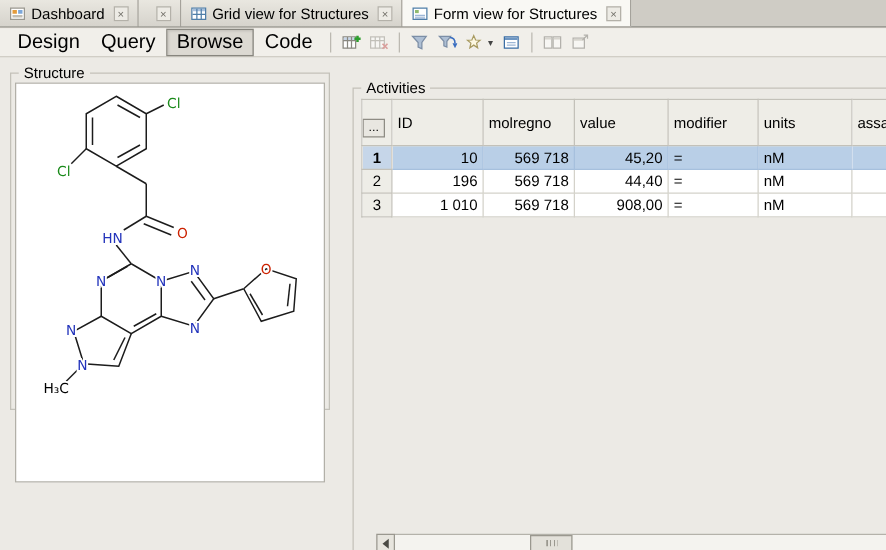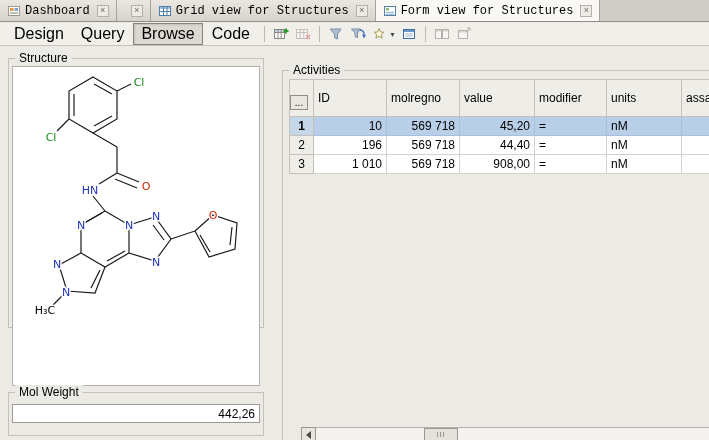--- a/index.html
+++ b/index.html
@@ -3,21 +3,21 @@
 <meta charset="utf-8">
 <style>
   * { box-sizing: border-box; margin: 0; padding: 0; }
   html,body { width:709px; height:440px; overflow:hidden; }
   body { font-family:"Liberation Sans", sans-serif; font-size:12px; color:#000; background:#eceae5; position:relative; }
 
   
   .tabbar { position:absolute; left:0; top:0; width:709px; height:22px; background:#cfccc5;
             border-bottom:1px solid #8f8d86; display:flex; }
   .tab { display:flex; align-items:center; padding:0 7px; height:21px;
-         background:linear-gradient(#e9e7e0,#d6d3cc); border-right:1px solid #a5a29b; cursor:default;font-family:Liberation Mono, monospace; }
+         background:linear-gradient(#e9e7e0,#d6d3cc); border-right:1px solid #a5a29b; cursor:default; }
   .tab.active { background:#f9f8f4; }
   .tab-label { white-space:nowrap; }
   .tab-icon { width:14px; height:14px; margin-right:4px; flex:0 0 auto; }
   .tab-close { width:12px; height:12px; margin-left:7px; border:1px solid #b4b1a9; background:#edebe5;
                color:#6e6c65; font-size:9px; line-height:10px; text-align:center; }
 
   
   .toolbar { position:absolute; left:0; top:23px; width:709px; height:23px; background:#f1efea;
              border-bottom:1px solid #c6c3bb; display:flex; align-items:center; padding:0 6px; }
   .tbtn { font-family:inherit; font-size:16px; background:transparent; border:1px solid transparent;
@@ -227,24 +227,20 @@
           <text class="atom" x="190" y="150" fill="#cc2200">O</text>
           <text class="atom" x="34" y="199" fill="#2233bb">N</text>
           <text class="atom" x="43" y="227" fill="#2233bb">N</text>
           <text class="atom" x="22" y="245" fill="#000000">H₃C</text>
         </g>
       </svg>
     </div>
   </div>
 
 
-  <div class="group mw-group">
-    <span class="group-title">Mol Weight</span>
-    <input type="text" class="field" value="442,26" style="">
-  </div>
 
   <div class="group act-group">
     <span class="group-title">Activities</span>
 
     <table class="grid">
       <colgroup>
         <col style="width:24px">
           <col style="width:73px">
           <col style="width:73px">
         <col style="width:75px">

